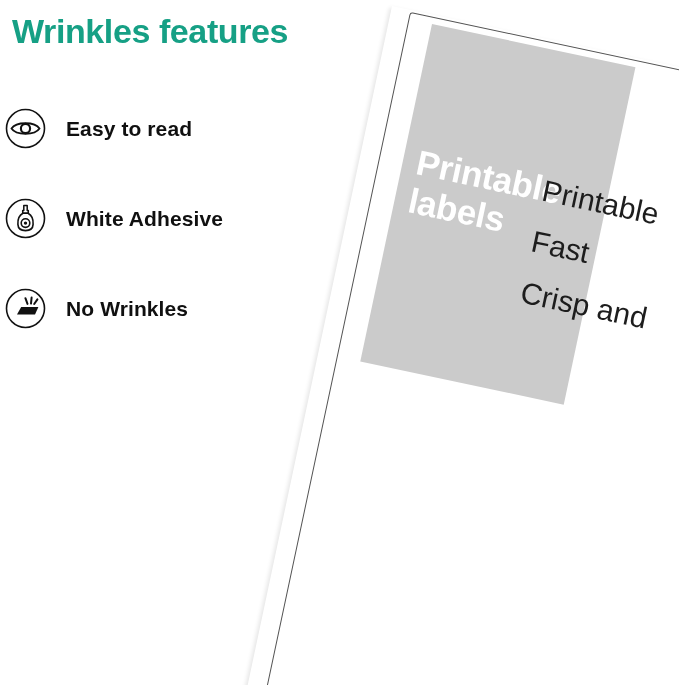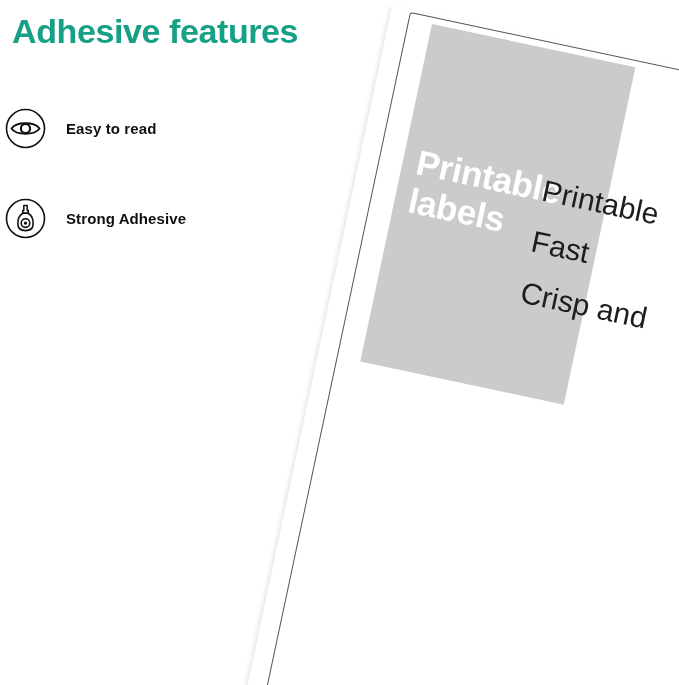--- a/index.html
+++ b/index.html
@@ -56,21 +56,21 @@
     width: 41px;
     height: 41px;
     flex: 0 0 41px;
     position: relative;
     display: block;
   }
   .feature-icon svg { display: block; }
 
   .feature-label {
     margin-left: 20px;
-    font-size: 15px;
+    font-size: 21px;
     font-weight: bold;
     color: #101010;
     line-height: 41px;
     white-space: nowrap;
     letter-spacing: 0.1px;
   }
 
   
   #label-photo {
     position: absolute;
@@ -181,21 +181,21 @@
     <span class="sheet-line">Fast</span>
     <span class="sheet-line">Crisp and</span>
   </div>
 
 </div>
 
 <div id="left-mask"></div>
 
 <div id="features-panel">
 
-  <div id="page-title">Adhesive features</div>
+  <div id="page-title">Wrinkles features</div>
 
   <div id="feature-list">
 
     <div class="feature-item">
       <span class="feature-icon">
         <svg width="41" height="41" viewBox="0 0 41 41">
           <circle cx="20.5" cy="20.5" r="19" fill="none" stroke="#111" stroke-width="1.6"></circle>
           <path d="M6.5 20.5 C11 13.5, 30 13.5, 34.5 20.5 C30 27.5, 11 27.5, 6.5 20.5 Z" fill="none" stroke="#111" stroke-width="1.8"></path>
           <circle cx="20.5" cy="20.5" r="4.6" fill="none" stroke="#111" stroke-width="2.1"></circle>
         </svg>
@@ -206,20 +206,32 @@
     <div class="feature-item">
       <span class="feature-icon">
         <svg width="41" height="41" viewBox="0 0 41 41">
           <circle cx="20.5" cy="20.5" r="19" fill="none" stroke="#111" stroke-width="1.6"></circle>
           <path d="M18.8 7.5 L22.2 7.5 L22.2 12.4 L23.3 12.4 L23.3 15.2 L17.7 15.2 L17.7 12.4 L18.8 12.4 Z" fill="none" stroke="#111" stroke-width="1.5" stroke-linejoin="round"></path>
           <path d="M17.9 15.2 C13.4 17.6, 12.6 21.6, 12.9 26.4 C13.1 30.2, 14.6 32.6, 20.5 32.6 C26.4 32.6, 27.9 30.2, 28.1 26.4 C28.4 21.6, 27.6 17.6, 23.1 15.2 Z" fill="none" stroke="#111" stroke-width="1.6" stroke-linejoin="round"></path>
           <circle cx="20.5" cy="25.1" r="4.3" fill="none" stroke="#111" stroke-width="1.6"></circle>
           <circle cx="20.5" cy="25.1" r="1.7" fill="#111"></circle>
         </svg>
       </span>
-      <span class="feature-label">Strong Adhesive</span>
-    </div>
-
-
-
+      <span class="feature-label">White Adhesive</span>
+    </div>
+
+
+
+    <div class="feature-item">
+      <span class="feature-icon">
+        <svg width="41" height="41" viewBox="0 0 41 41">
+          <circle cx="20.5" cy="20.5" r="19" fill="none" stroke="#111" stroke-width="1.6"></circle>
+          <path d="M12.0 26.6 L16.2 19.0 L33.4 19.0 L30.0 26.6 Z" fill="#111"></path>
+          <path d="M22.5 15.9 L20.4 10.2" fill="none" stroke="#111" stroke-width="2.0" stroke-linecap="round"></path>
+          <path d="M26.0 15.6 L26.6 9.6" fill="none" stroke="#111" stroke-width="2.0" stroke-linecap="round"></path>
+          <path d="M29.2 16.0 L32.4 11.4" fill="none" stroke="#111" stroke-width="2.0" stroke-linecap="round"></path>
+        </svg>
+      </span>
+      <span class="feature-label">No Wrinkles</span>
+    </div>
 
   </div>
 </div>
 
 </body></html>

